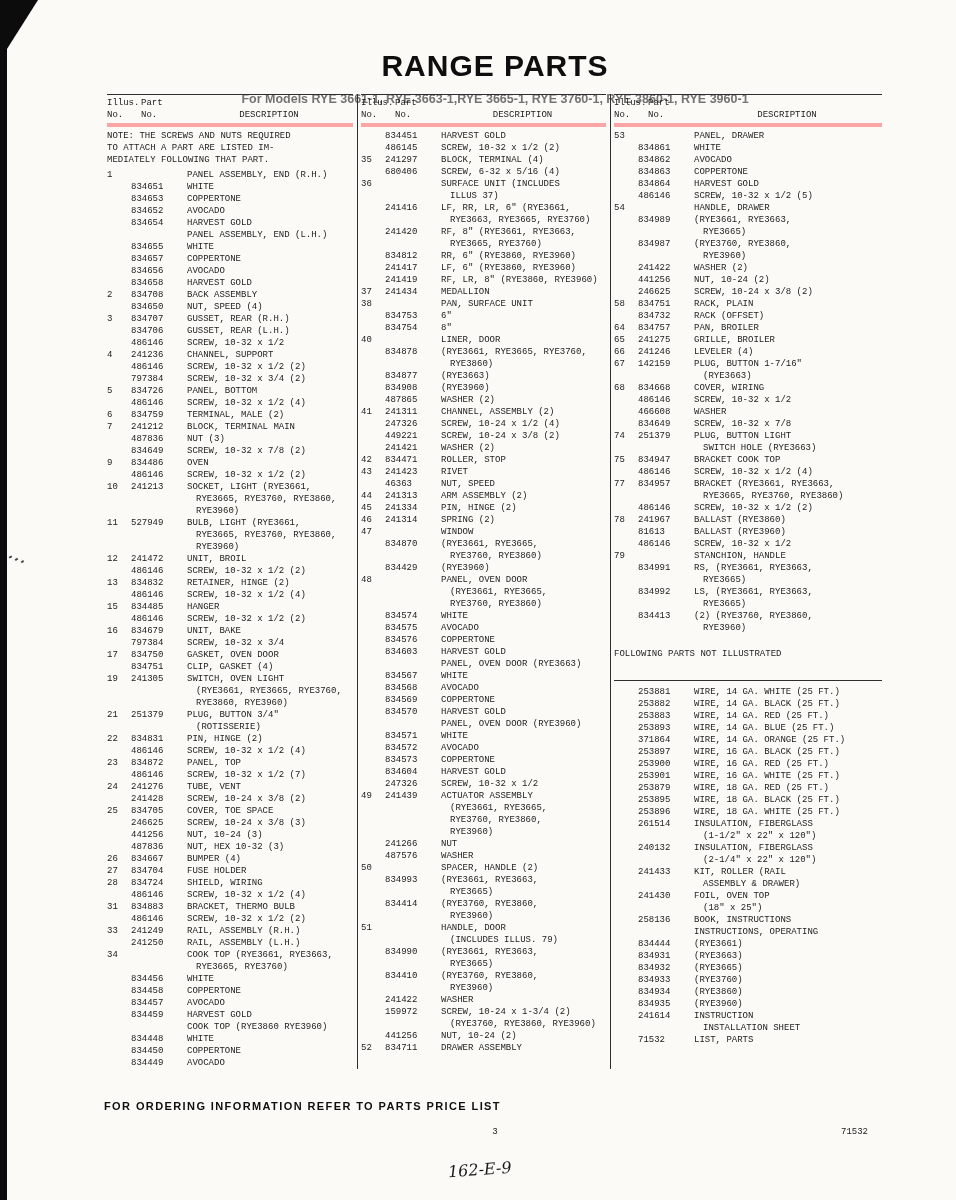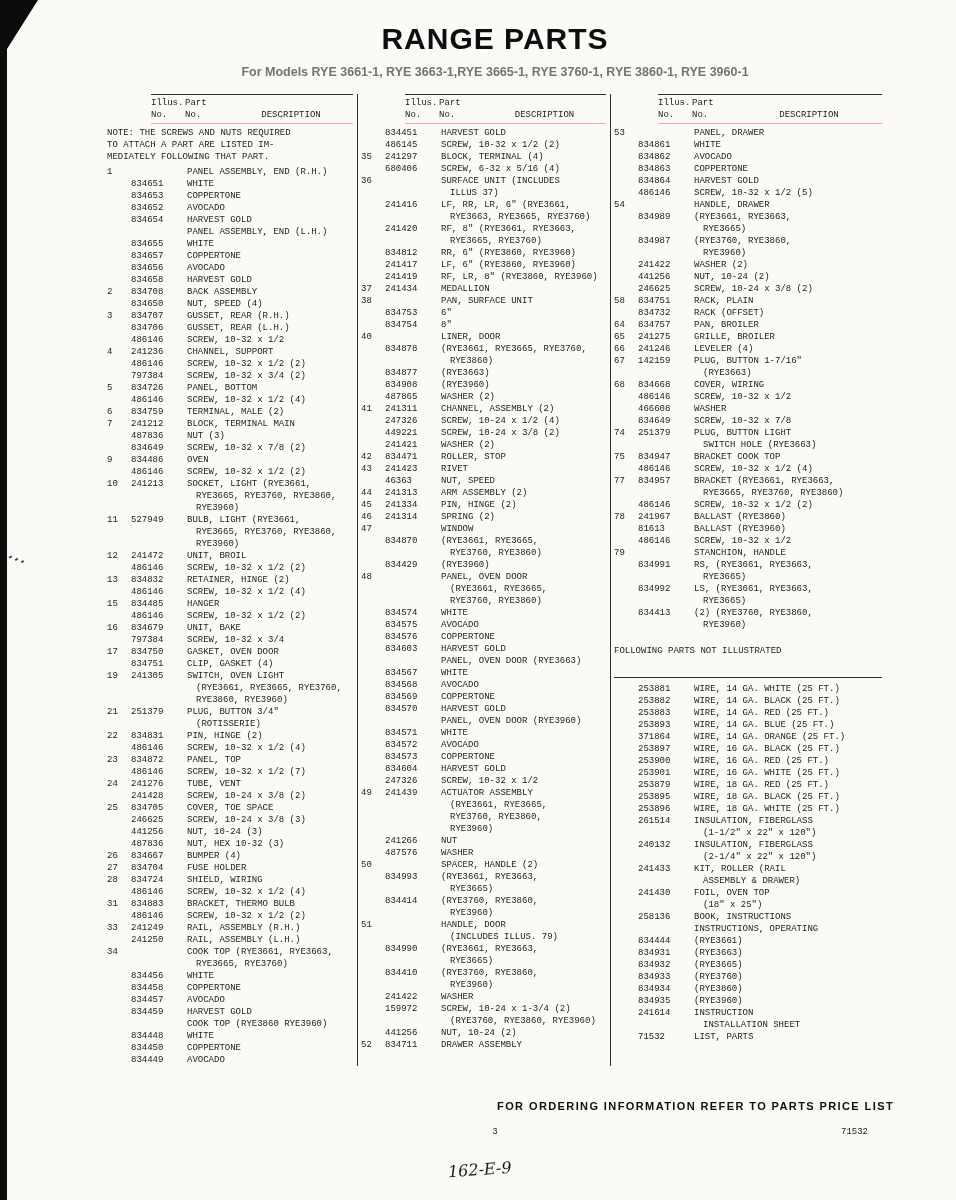--- a/index.html
+++ b/index.html
@@ -7,44 +7,44 @@
          font-family:"Liberation Mono","DejaVu Sans Mono",monospace;color:#1c1c1c;}
   
   .left-bar{position:absolute;left:0;top:0;width:7px;height:100%;background:#0c0c0c;}
   .corner-blot{position:absolute;left:0;top:0;width:38px;height:60px;background:#0c0c0c;
                clip-path:polygon(0 0,100% 0,0 100%);}
   .margin-mark{position:absolute;left:9px;top:556px;width:3px;height:2px;background:#3a3a3a;
                box-shadow:4px 5px 0 #474747,8px 10px 0 #525252;transform:rotate(-30deg);}
   
   .header{position:absolute;left:104px;top:22px;width:782px;text-align:center;}
   .title{font-family:"Liberation Sans",sans-serif;font-weight:bold;font-size:30px;
-         letter-spacing:1px;color:#0e0e0e;}
+         letter-spacing:1px;color:#0e0e0e;margin-top:27px;}
   .subtitle{margin-top:9px;font-family:"Liberation Sans",sans-serif;font-weight:bold;
             font-size:12.5px;color:#737373;}
   
   .table{position:absolute;left:104px;top:94px;display:flex;align-items:stretch;}
   .col{width:253px;box-sizing:border-box;padding:0 4px 0 3px;font-size:9px;line-height:12px;}
   .col+.col{border-left:1px solid #2e2e2e;}
   .col-wide{width:276px;}
-  .col-head{border-top:1px solid #2e2e2e;border-bottom:1px solid #fca5a5;
-            padding:2px 0 2px;margin-bottom:3px;margin-left:44px;}
+  .col-head{border-top:1px solid #2e2e2e;border-bottom:4px solid #fca5a5;
+            padding:2px 0 2px;margin-bottom:3px;}
   .hl{display:flex;}
   .h-ill{width:34px;flex:none;}
   .h-no1{width:34px;flex:none;}
   .h-no2{width:44px;flex:none;}
   .h-desc{flex:1;text-align:center;}
   .row{display:flex;}
   .ino{width:24px;flex:none;}
   .pno{width:56px;flex:none;}
   .desc{flex:1;padding-left:9px;text-indent:-9px;white-space:pre-line;}
   .note{white-space:pre-line;margin:1px 0 3px;}
   .section-head{margin-top:14px;margin-bottom:5px;border-bottom:1px solid #2e2e2e;
                 padding-bottom:20px;}
   
-  .footer-note{position:absolute;left:112px;top:1100px;width:782px;text-align:right;
+  .footer-note{position:absolute;left:104px;top:1100px;width:782px;text-align:left;
                font-family:"Liberation Sans",sans-serif;font-weight:bold;font-size:11px;
                letter-spacing:1.4px;color:#0f0f0f;}
   .page-num{position:absolute;left:104px;top:1127px;width:782px;text-align:center;font-size:9px;}
   .doc-num{position:absolute;right:88px;top:1127px;font-size:9px;}
   .handwriting{position:absolute;left:448px;top:1160px;font-family:"DejaVu Serif",serif;
                font-style:italic;font-size:16px;transform:rotate(-4deg);color:#1a1a1a;}
 </style>
 </head>
 <body>
 

